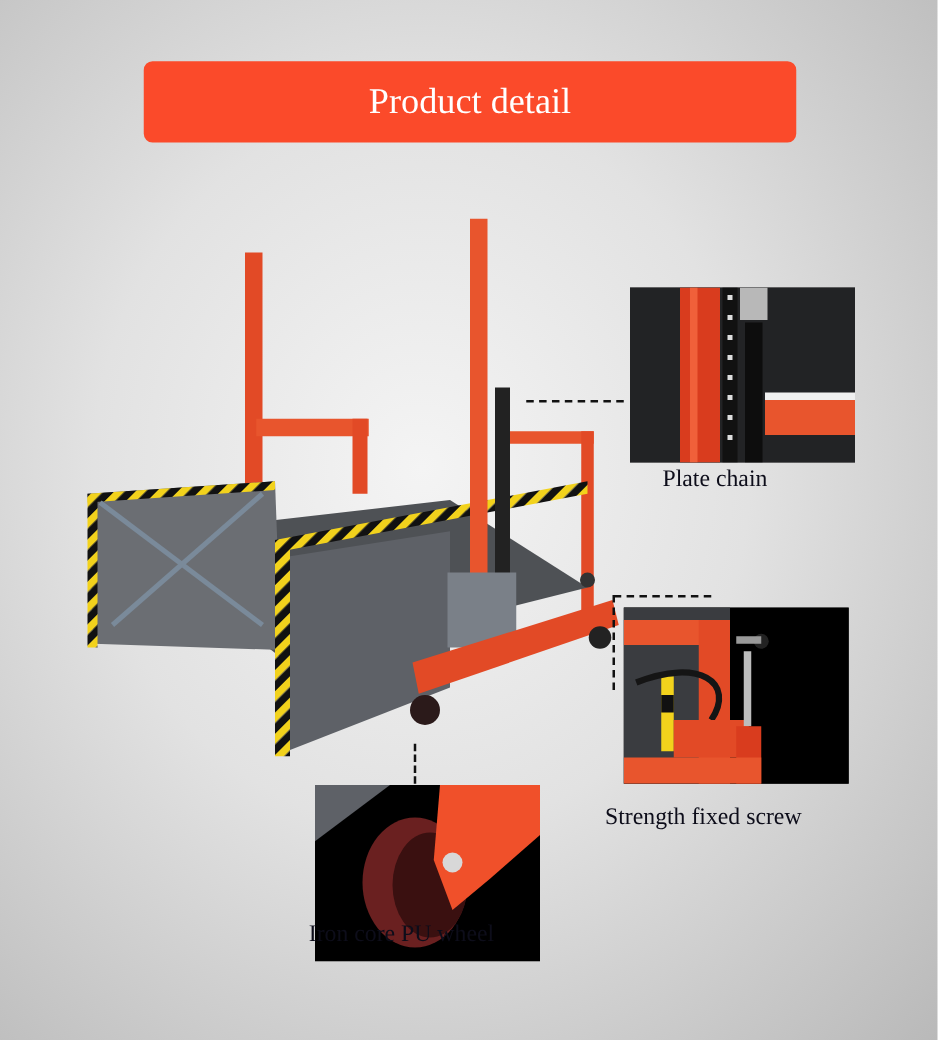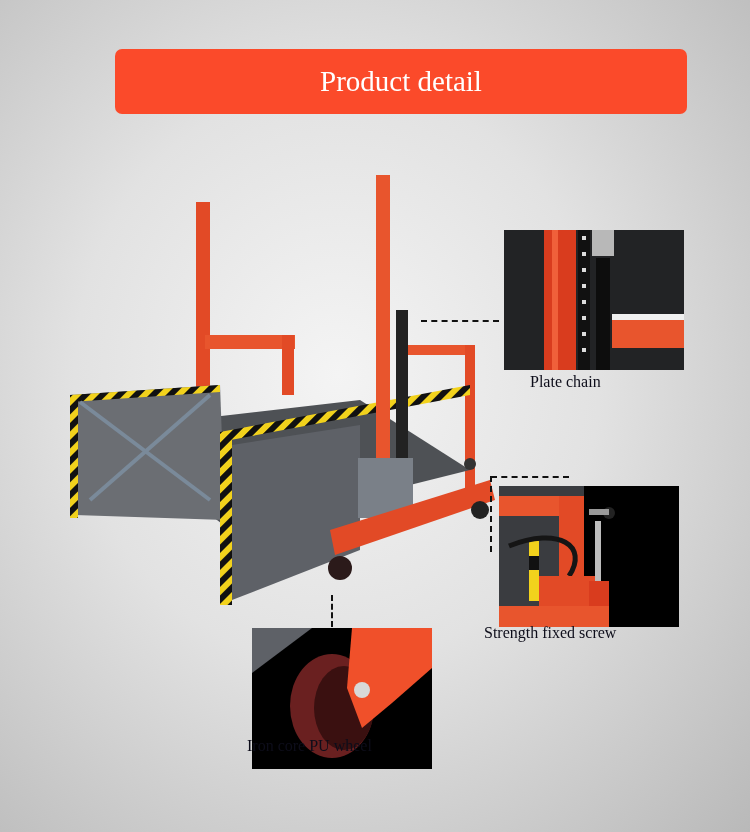--- a/index.html
+++ b/index.html
@@ -2,31 +2,31 @@
 <html><head>
 <meta charset="utf-8">
 <style>
   html, body { margin: 0; padding: 0; }
   body {
     width: 750px; height: 832px; position: relative; overflow: hidden;
     background: radial-gradient(ellipse at 45% 45%, #f4f4f4 0%, #e2e2e2 45%, #b9b9b9 100%);
     font-family: "Liberation Serif", serif;
   }
   .banner {
-    position: absolute; left: 115px; top: 49px; width: 572px; height: 65px;
+    position: absolute; left: 115px; top: 49px; width: 522px; height: 65px;
     background: #fb4a2a; border-radius: 7px;
     display: flex; align-items: center; justify-content: center;
   }
   .banner span { color: #fff; font-size: 29px; font-family: "Liberation Serif", serif; }
 
   .photo { position: absolute; }
   .main-photo { left: 60px; top: 170px; width: 440px; height: 440px; }
 
   .detail { position: absolute; background: #111; overflow: hidden; }
-  .caption { position: absolute; color: #0d0d1a; font-size: 16px; white-space: nowrap; font-family: "Liberation Serif", serif; }
+  .caption { position: absolute; color: #0d0d1a; font-size: 19px; white-space: nowrap; font-family: "Liberation Serif", serif; }
 
   .dash-h { position: absolute; border-top: 2px dashed #111; height: 0; }
   .dash-v { position: absolute; border-left: 2px dashed #111; width: 0; }
 </style>
 </head>
 <body>
 
 <div class="banner">
   <span>Product detail</span>
 </div>
@@ -101,21 +101,21 @@
   <rect x="30" y="55" width="10" height="60" fill="#f2d21c"></rect>
   <rect x="30" y="70" width="10" height="14" fill="#111"></rect>
   <path d="M10 60 C 60 40, 90 60, 70 90" stroke="#151515" stroke-width="5" fill="none"></path>
   <rect x="40" y="90" width="60" height="30" fill="#e24a26"></rect>
   <rect x="96" y="35" width="6" height="60" fill="#bdbdbd"></rect>
   <circle cx="110" cy="27" r="6" fill="#222"></circle>
   <rect x="90" y="23" width="20" height="6" fill="#999"></rect>
   <rect x="90" y="95" width="20" height="46" fill="#d93c1e"></rect>
   <rect x="0" y="120" width="110" height="21" fill="#e8552d"></rect>
 </svg>
-<div class="caption" style="left:484px; top:624px;">Strength fixed screw</div>
+<div class="caption" style="left:484px; top:643px;">Strength fixed screw</div>
 
 <div class="dash-v" style="left:331px; top:595px; height:32px;"></div>
 <svg class="detail" style="left:252px; top:628px; width:180px; height:141px;" viewBox="0 0 180 141">
   <rect width="180" height="141" fill="#000"></rect>
   <polygon points="0,0 60,0 0,45" fill="#5e6167"></polygon>
   <ellipse cx="80" cy="78" rx="42" ry="52" fill="#6a2020"></ellipse>
   <ellipse cx="92" cy="80" rx="30" ry="42" fill="#3a1010"></ellipse>
   <polygon points="100,0 180,0 180,40 140,75 110,100 95,60" fill="#f0502a"></polygon>
   <circle cx="110" cy="62" r="8" fill="#d8d8d8"></circle>
 </svg>

